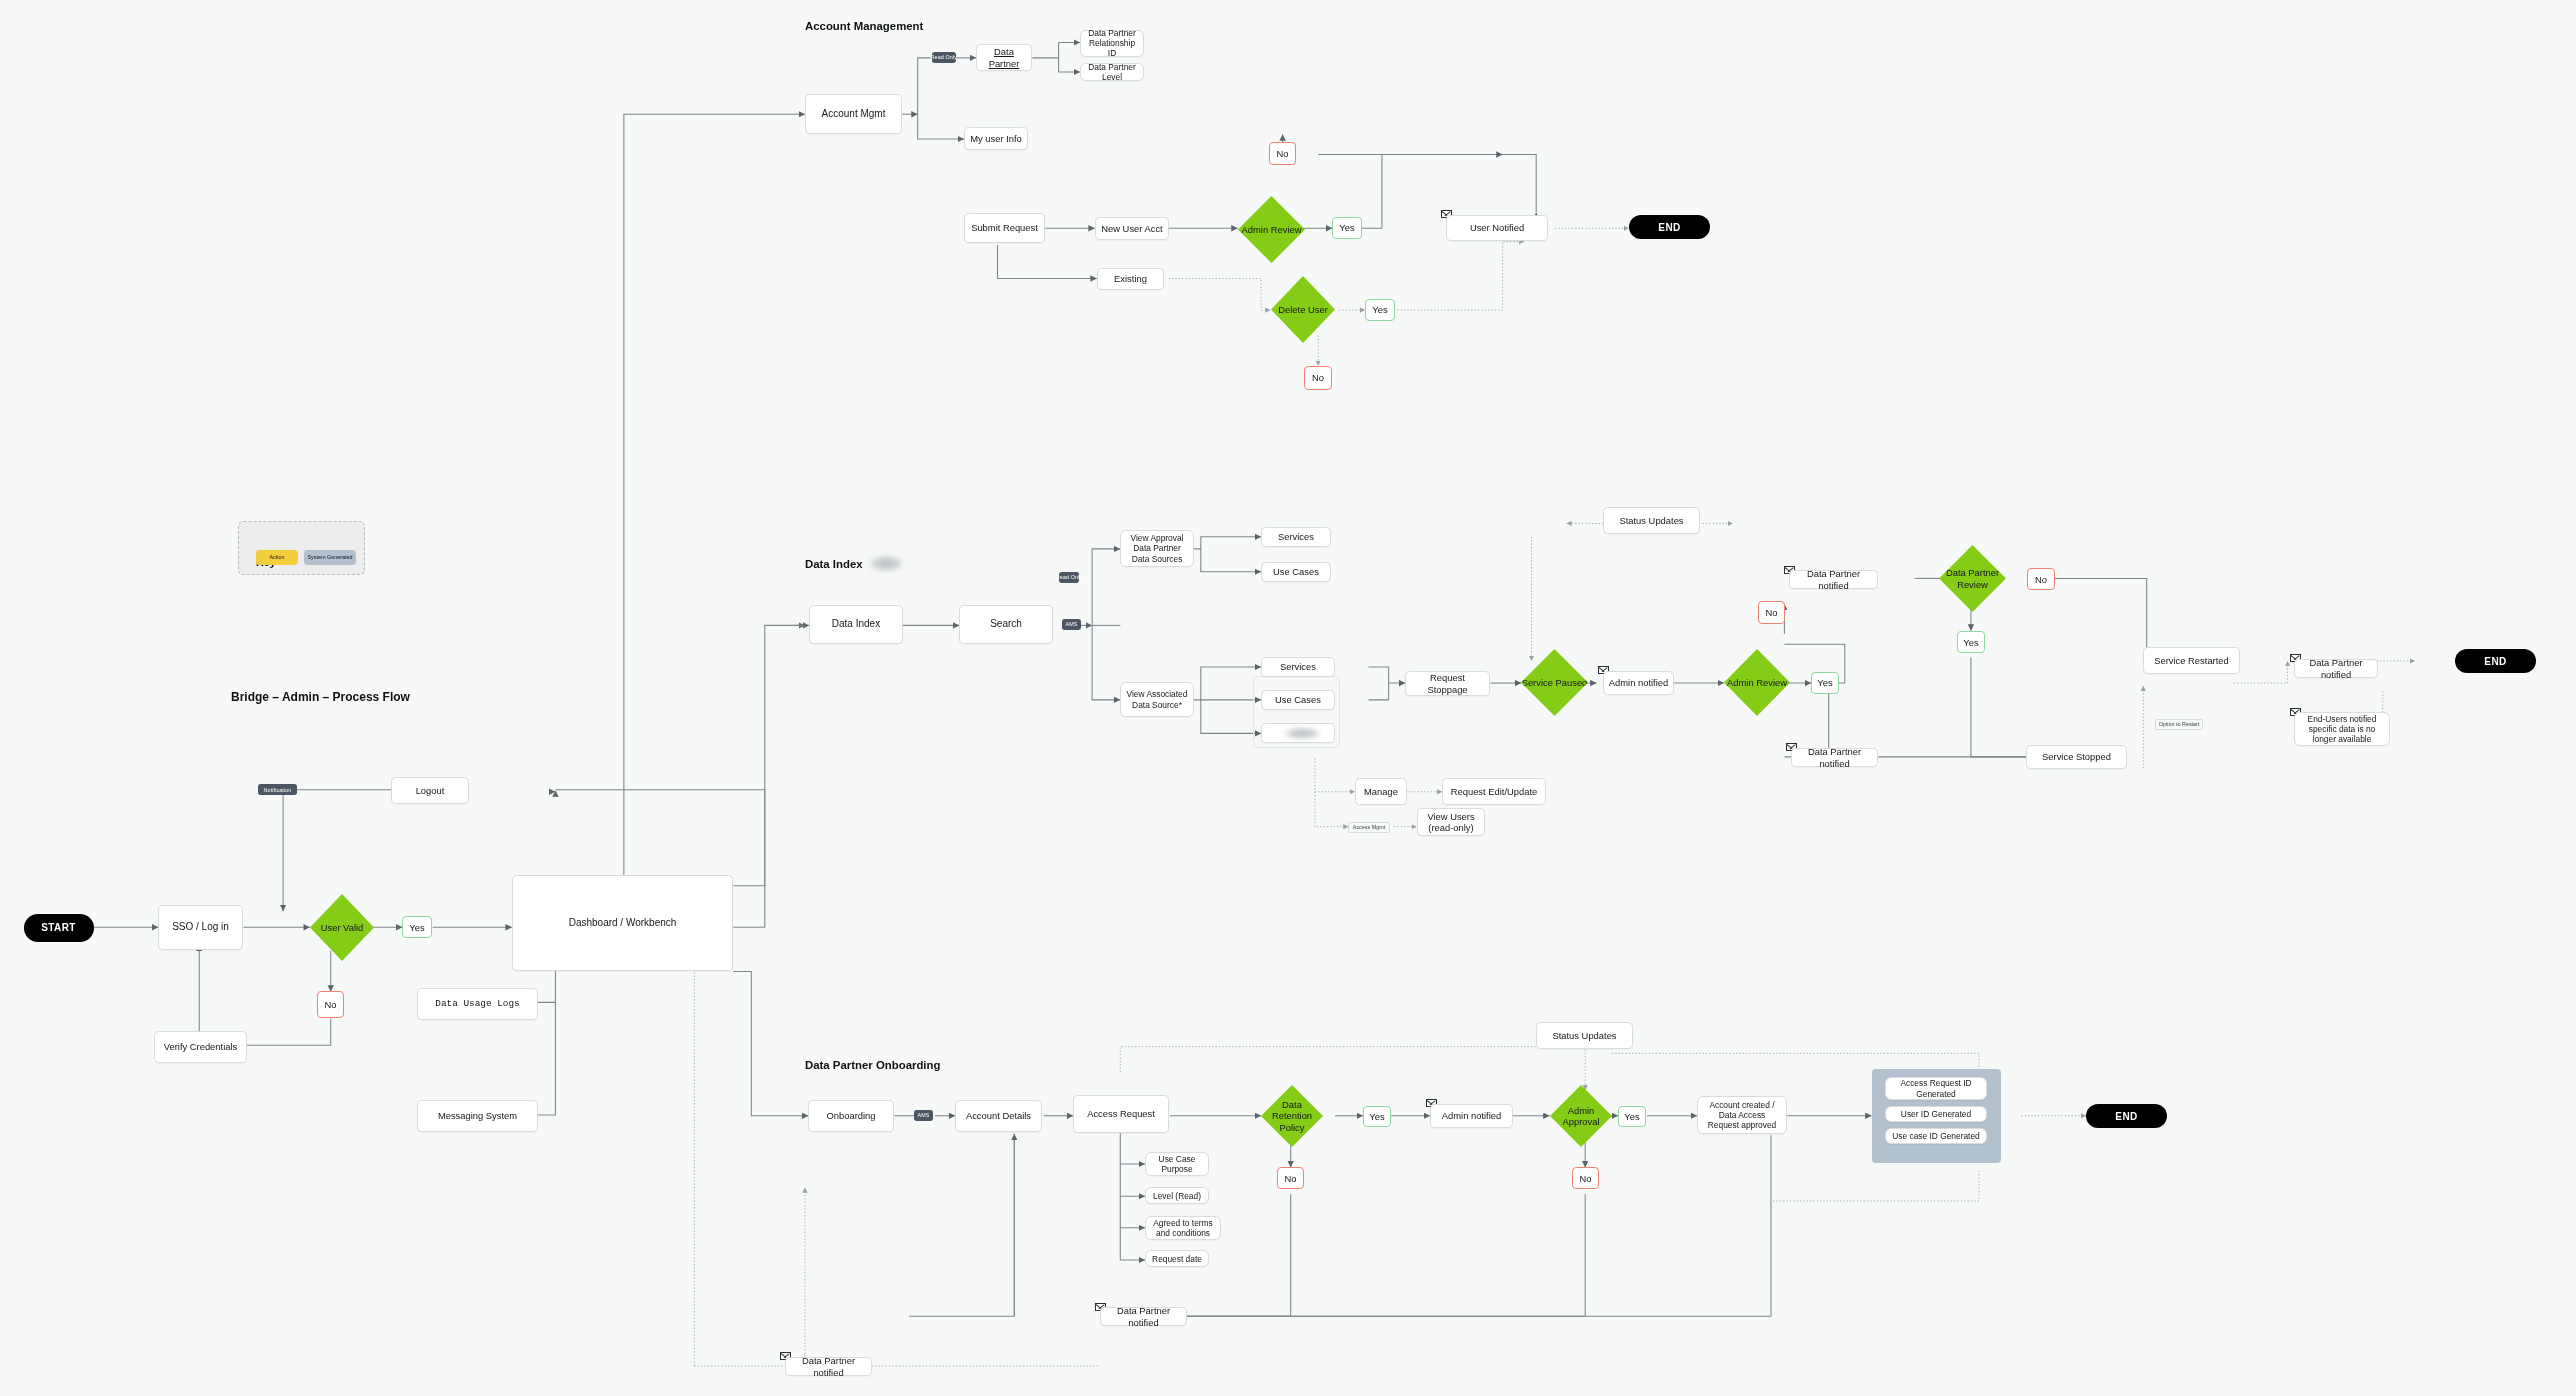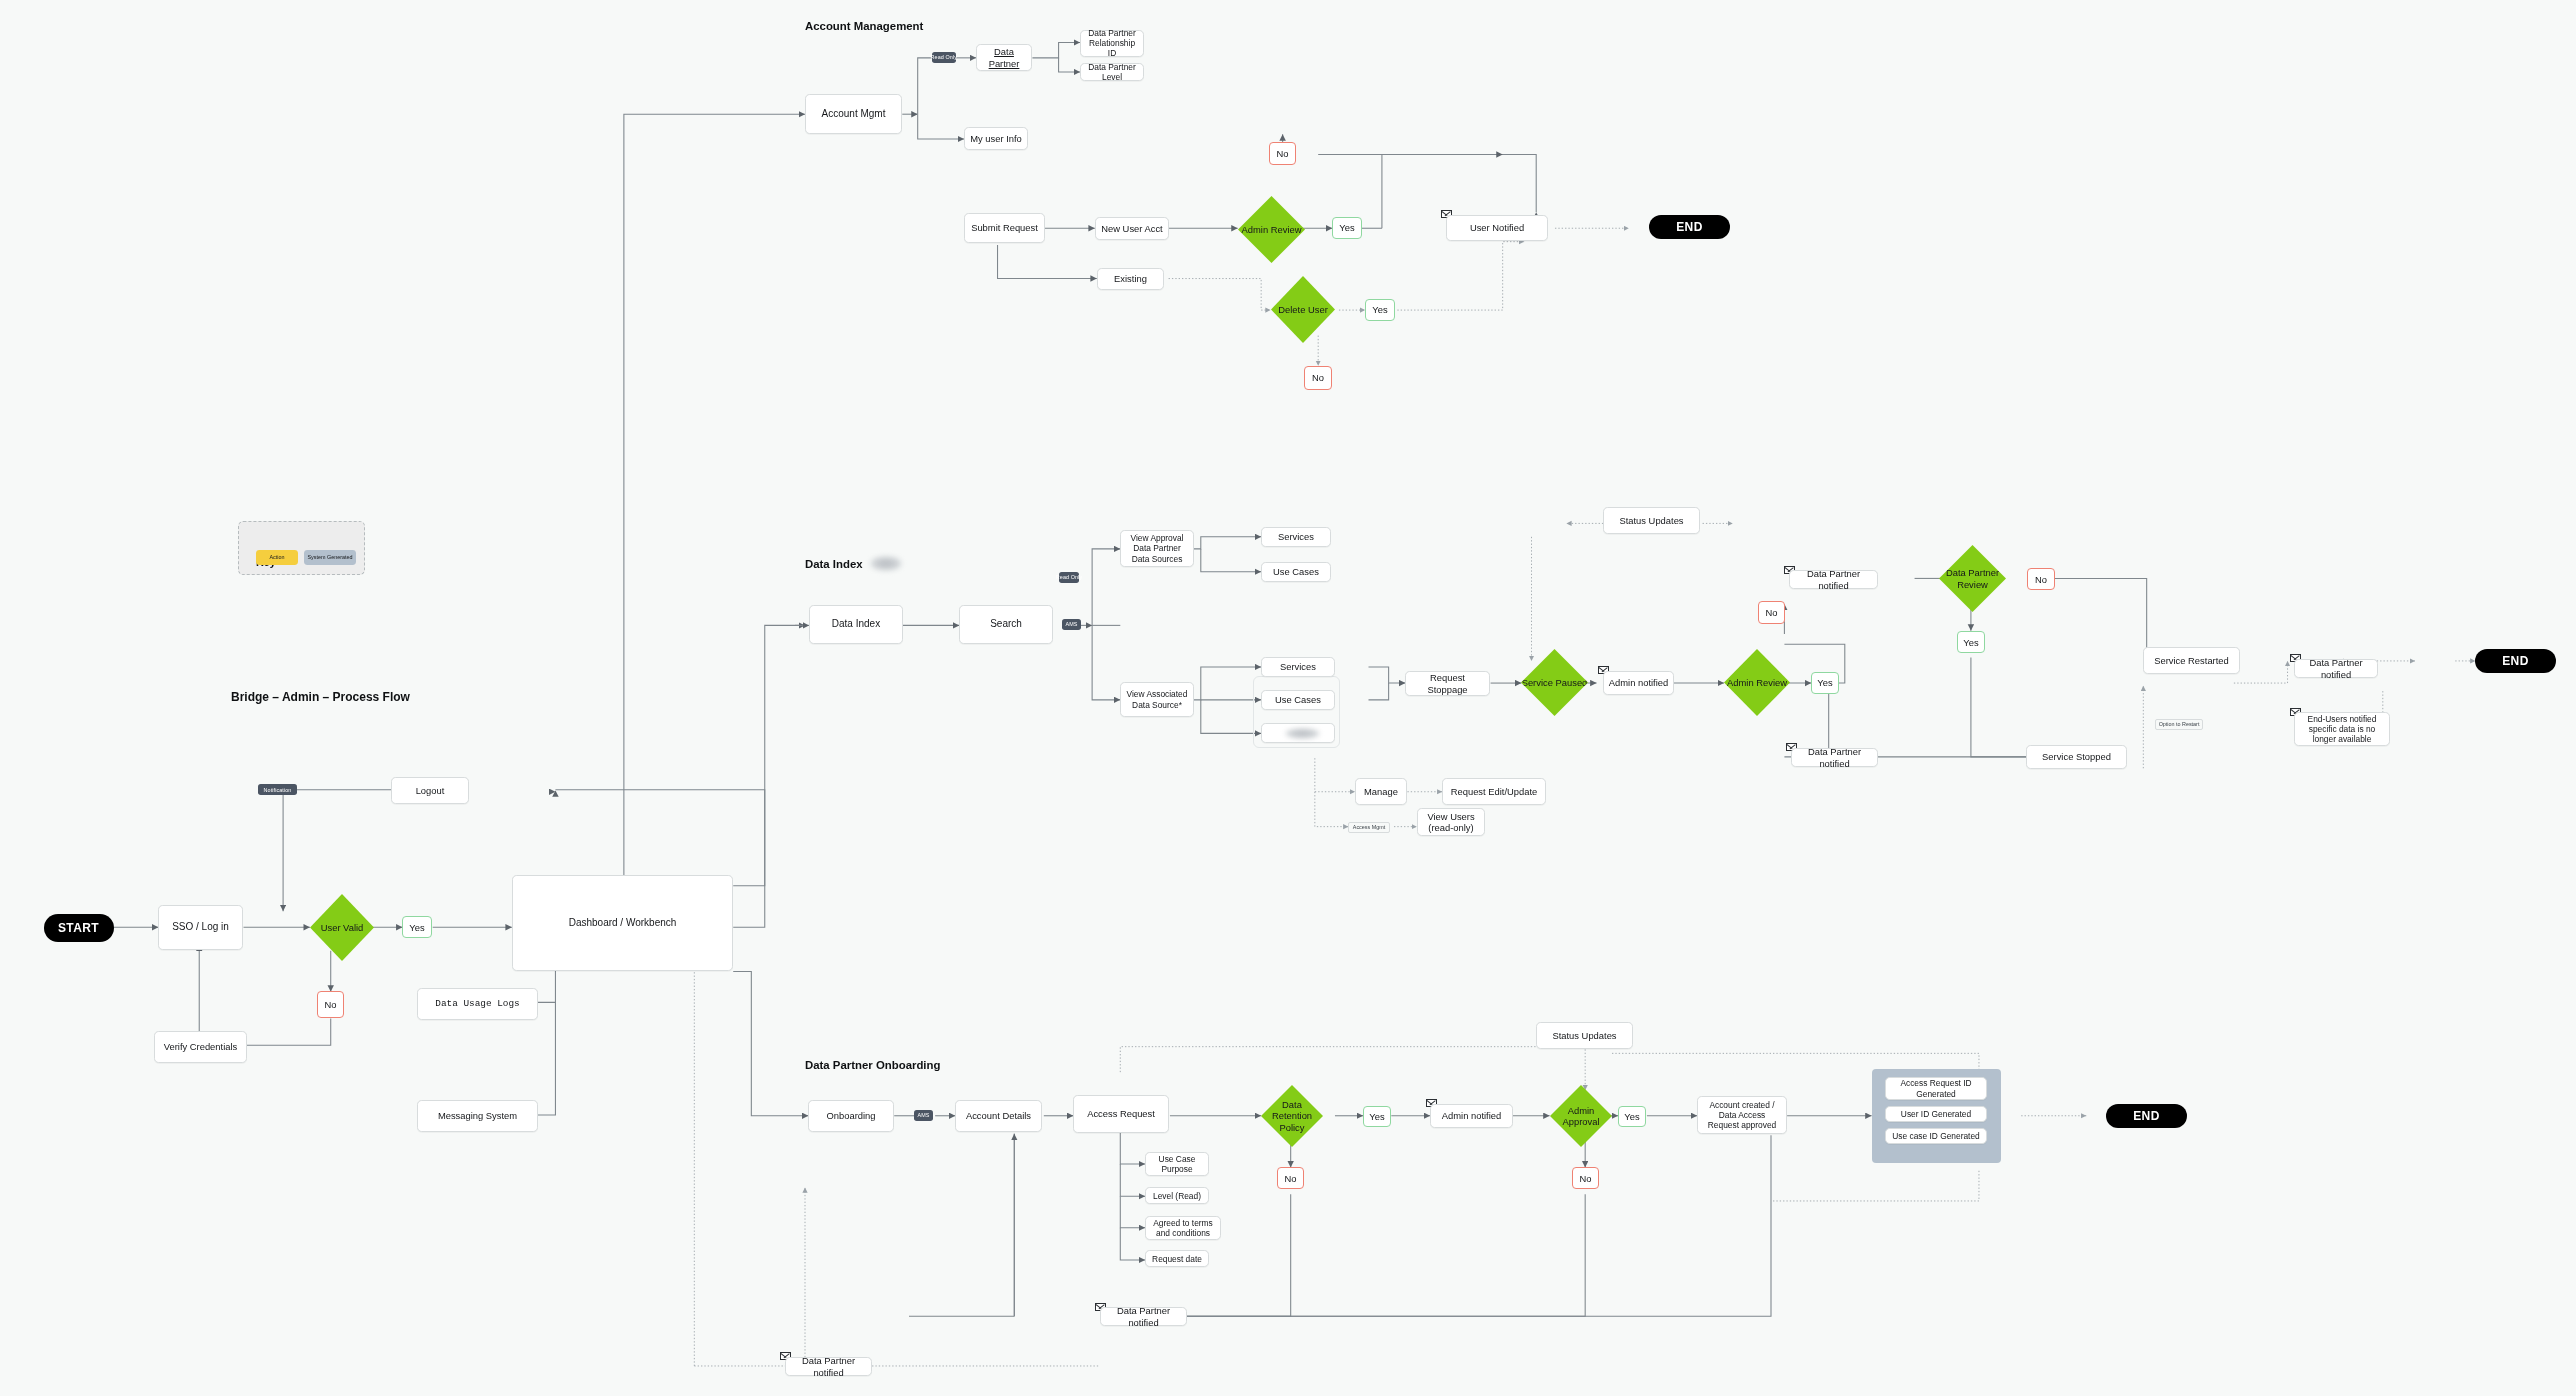--- a/index.html
+++ b/index.html
@@ -22,30 +22,29 @@
     background:#ffffff;
     border:0.7px solid #d8dcdd;
     border-radius:4.7px;
     color:#15171a;
     font-size:10px;
     line-height:1.22;
     padding:1.3px 4px;
     box-shadow:0 0.7px 0.7px rgba(20,25,30,.04);
   }
   .node.sm{font-size:9.4px;}
-  .node.tiny{font-size:8.4px;}
+  .node.tiny{font-size:8.4px;border-radius:6px;}
 
   .terminal{
     position:absolute;box-sizing:border-box;
     display:flex;align-items:center;justify-content:center;
     background:#000000;color:#ffffff;
     border-radius:14.8px;
-    font-size:12px;font-weight:700;letter-spacing:0.4px;
+    font-size:10px;font-weight:700;letter-spacing:0.4px;
     border:none;
-    margin-left:20px;
   }
 
   .diamond{
     position:absolute;box-sizing:border-box;
     display:flex;align-items:center;justify-content:center;
     text-align:center;
     color:#15171a;font-size:9.4px;line-height:1.2;
     background:#84cc16;
     clip-path:polygon(50% 0,100% 50%,50% 100%,0 50%);
   }

